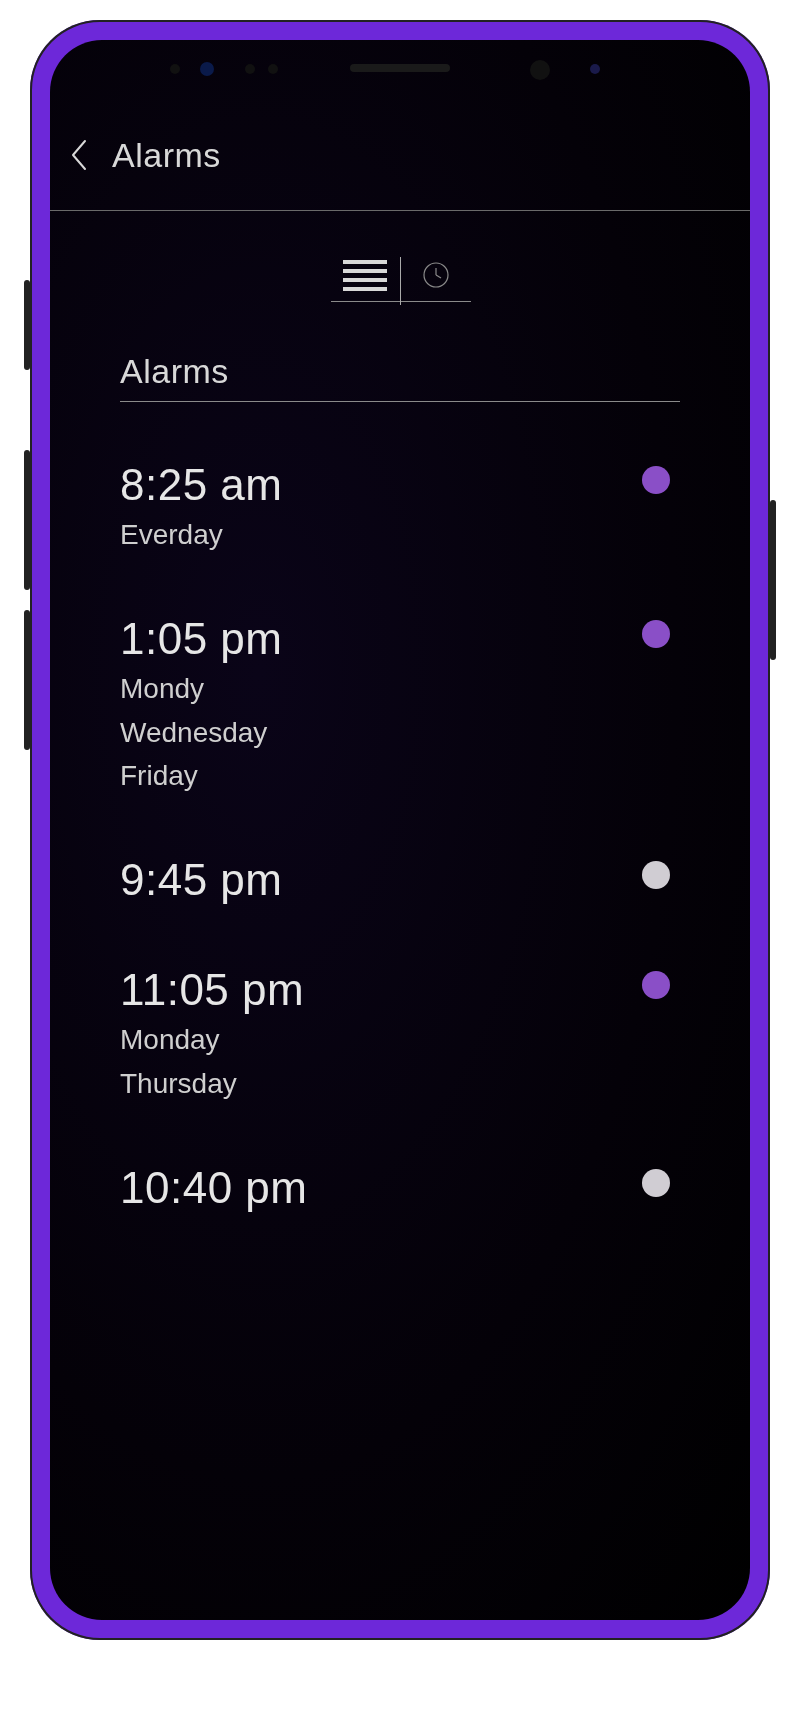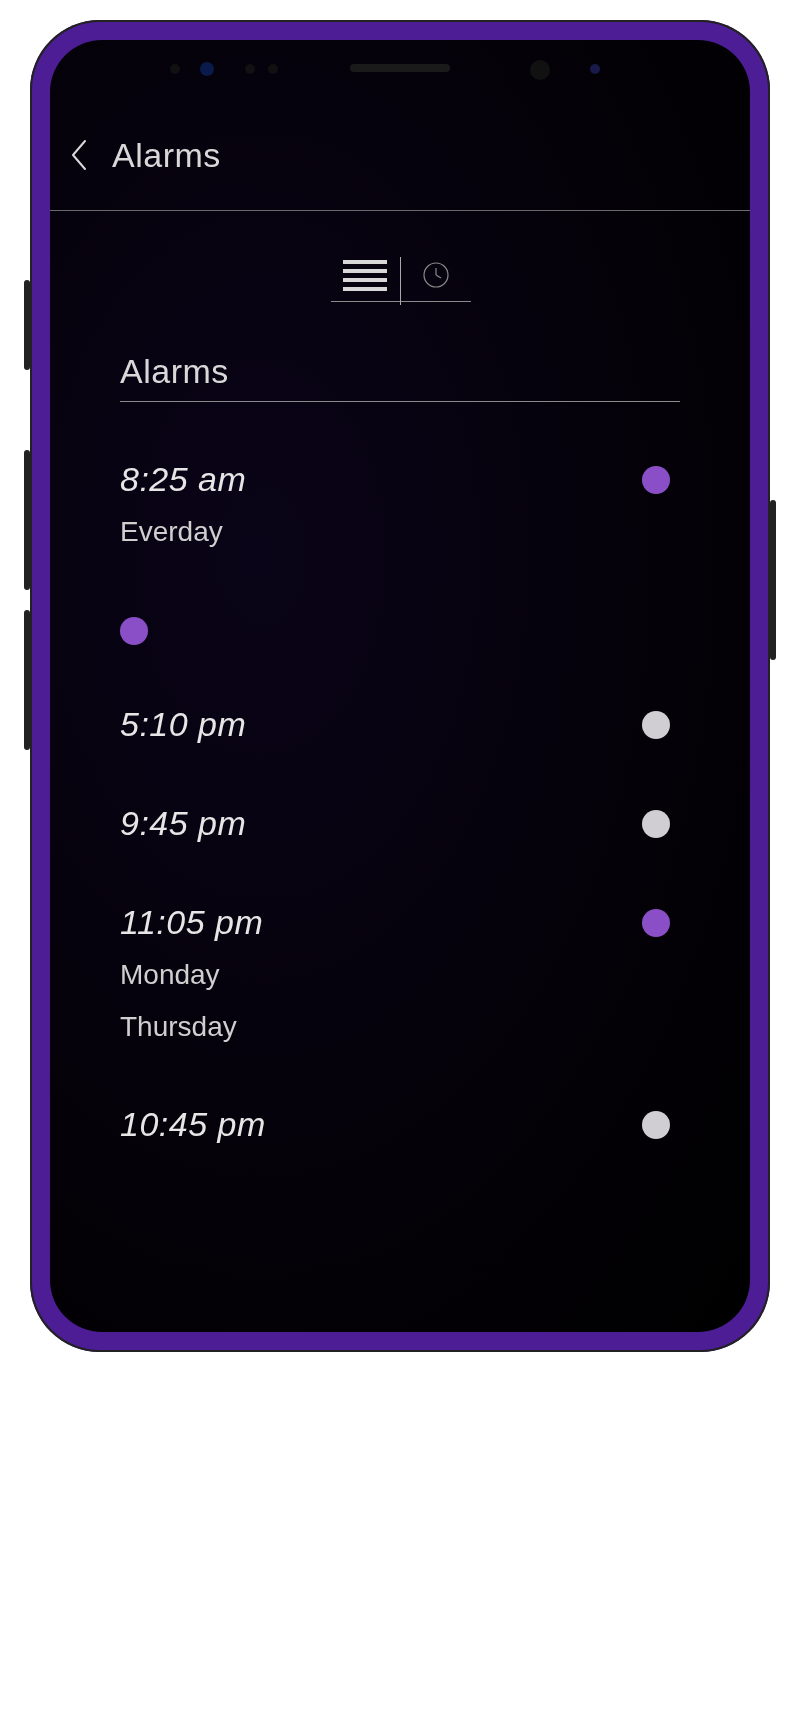--- a/index.html
+++ b/index.html
@@ -7,22 +7,22 @@
     background: #fff;
     font-family: -apple-system, "Helvetica Neue", Arial, sans-serif;
     font-weight: 300;
     display: flex;
     justify-content: center;
     padding: 20px 0;
   }
   
   .phone {
     width: 740px;
-    height: 1332px;
-    background: #4c1d95;
+    height: 1620px;
+    background: #6d28d9;
     border-radius: 70px;
     padding: 20px;
     position: relative;
     box-shadow: 0 0 0 2px #222 inset;
   }
   .phone-inner {
     width: 100%;
     height: 100%;
     border-radius: 52px;
     overflow: hidden;
@@ -95,22 +95,22 @@
     font-size: 34px; font-weight: 300; letter-spacing: 0.5px;
     border-bottom: 1px solid #8a8a8a;
     padding-bottom: 10px;
   }
   .list { margin-top: 34px; }
   .alarm-row {
     display: flex; justify-content: space-between; align-items: flex-start;
     padding: 24px 0 36px 0; cursor: pointer;
   }
   .alarm-text { display: flex; flex-direction: column; gap: 6px; }
-  .alarm-time { font-size: 34px; font-weight: 300; letter-spacing: 0.5px; color: #e6e6e6; font-style: italic; }
-  .alarm-day { font-size: 28px; font-weight: 300; color: #cfcfcf; line-height: 1.35; margin-top: 8px; }
+  .alarm-time { font-size: 44px; font-weight: 300; letter-spacing: 0.5px; color: #e6e6e6; }
+  .alarm-day { font-size: 28px; font-weight: 300; color: #cfcfcf; line-height: 1.35; }
   .status-dot {
     width: 28px; height: 28px; border-radius: 50%; margin-top: 6px; margin-right: 10px;
     flex-shrink: 0;
   }
   .side-btn { position: absolute; background: #222; border-radius: 4px; }
   .side-btn.left1 { left: -6px; top: 260px; width: 6px; height: 90px; }
   .side-btn.left2 { left: -6px; top: 430px; width: 6px; height: 140px; }
   .side-btn.left3 { left: -6px; top: 590px; width: 6px; height: 140px; }
   .side-btn.right1 { right: -6px; top: 480px; width: 6px; height: 160px; }
 </style>
@@ -171,45 +171,45 @@
         <div class="section-title">Alarms</div>
         <div class="list" id="alarm-list">
             <div class="alarm-row">
               <div class="alarm-text">
                 <div class="alarm-time">8:25 am</div>
                 <div class="alarm-day">Everday</div>
               </div>
               <div class="status-dot" style="background: rgb(138, 79, 199);"></div>
             </div>
             <div class="alarm-row">
+              <div class="alarm-text">
+                <div class="alarm-time">1:05 pm</div>
+                <div class="alarm-day">Mondy</div>
+                <div class="alarm-day">Wednesday</div>
+                <div class="alarm-day">Friday</div>
+              </div>
               <div class="status-dot" style="background: rgb(138, 79, 199);"></div>
-            </div>
-            <div class="alarm-row">
-              <div class="alarm-text">
-                <div class="alarm-time">5:10 pm</div>
-              </div>
-              <div class="status-dot" style="background: rgb(208, 205, 211);"></div>
             </div>
             <div class="alarm-row">
               <div class="alarm-text">
                 <div class="alarm-time">9:45 pm</div>
               </div>
               <div class="status-dot" style="background: rgb(208, 205, 211);"></div>
             </div>
             <div class="alarm-row">
               <div class="alarm-text">
                 <div class="alarm-time">11:05 pm</div>
                 <div class="alarm-day">Monday</div>
                 <div class="alarm-day">Thursday</div>
               </div>
               <div class="status-dot" style="background: rgb(138, 79, 199);"></div>
             </div>
             <div class="alarm-row">
               <div class="alarm-text">
-                <div class="alarm-time">10:45 pm</div>
+                <div class="alarm-time">10:40 pm</div>
               </div>
               <div class="status-dot" style="background: rgb(208, 205, 211);"></div>
             </div>
           </div>
       </div>
 
     </div>
   </div>
 </div>
 

